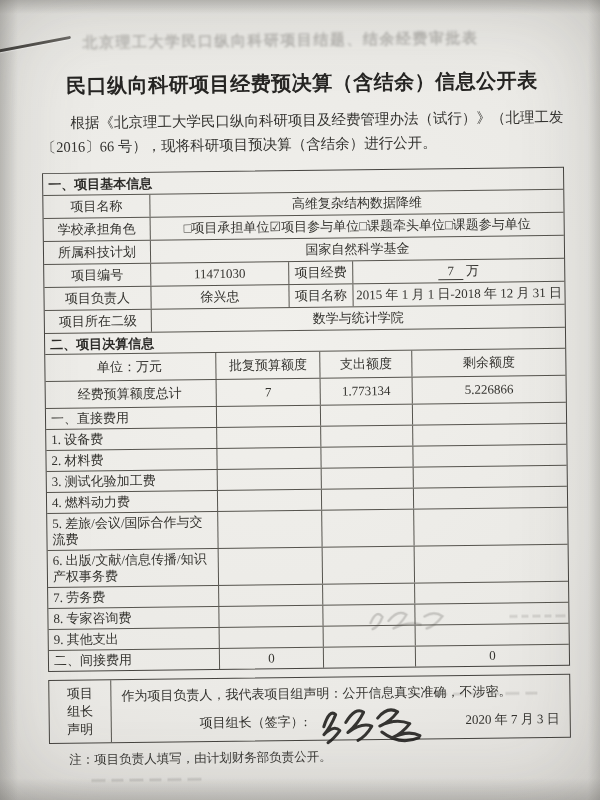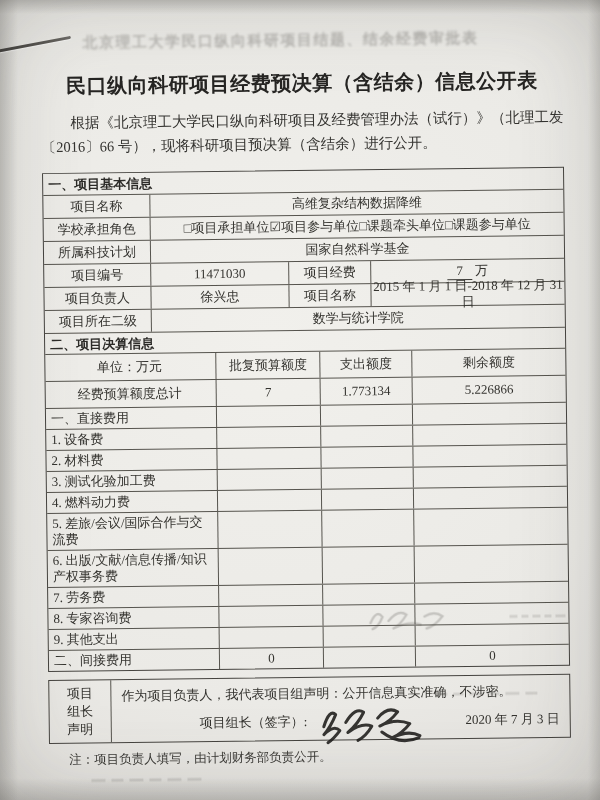--- a/index.html
+++ b/index.html
@@ -57,21 +57,21 @@
   .row{ display:flex; border-top:1px solid #56544e; align-items:stretch; }
   .cell{
     display:flex; align-items:center; justify-content:center;
     border-left:1px solid #56544e; text-align:center; line-height:16px;
   }
   .cell:first-child{ border-left:none; }
   .h22{ height:22px; }
   .lab{ width:106px; }
   .val{ flex:1; }
   .val1{ width:138px; }
-  .lab2{ width:82px; }
+  .lab2{ width:64px; }
   .val2{ flex:1; }
   .amount-u{ border-bottom:1px solid #3a3935; padding:0 9px 0 9px; }
   .unit-sp{ margin-left:3px; }
 
   
   .c1{ width:170px; justify-content:flex-start; text-align:left; padding:2px 2px 2px 5px; }
   .c1.center{ justify-content:center; text-align:center; padding-left:0; }
   .c2{ width:104px; }
   .c3{ width:92px; }
   .c4{ flex:1; }

